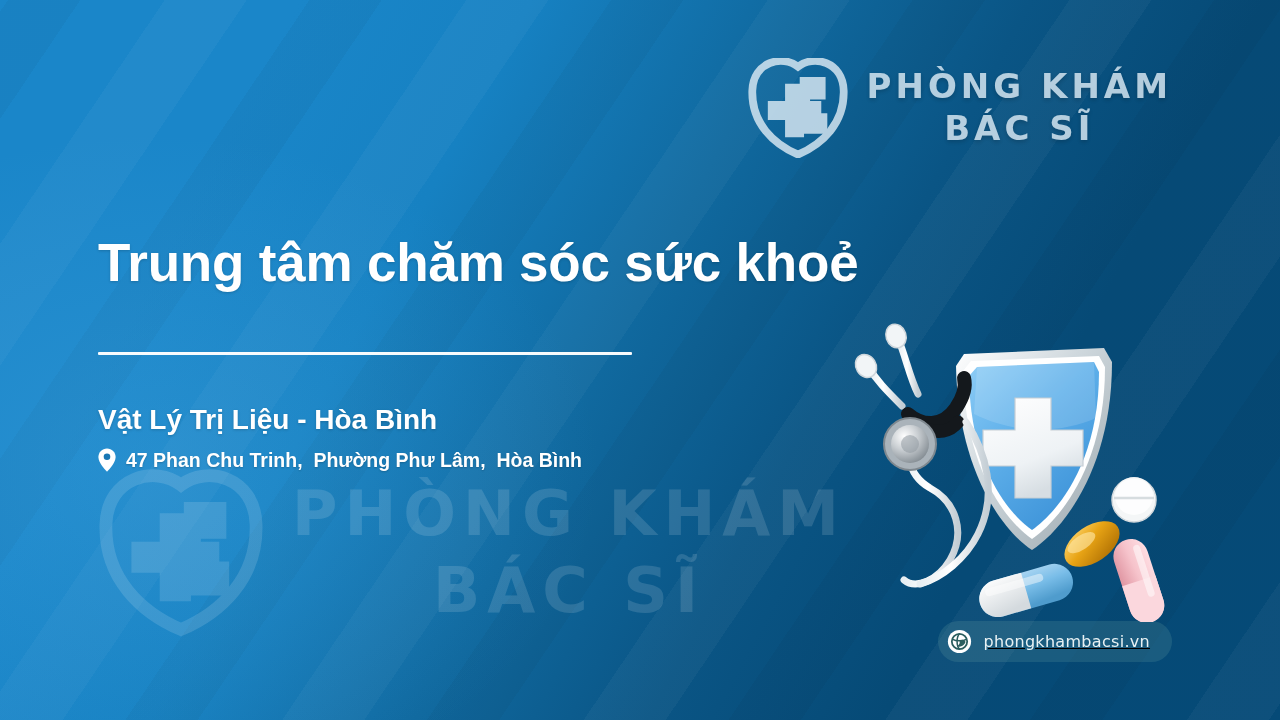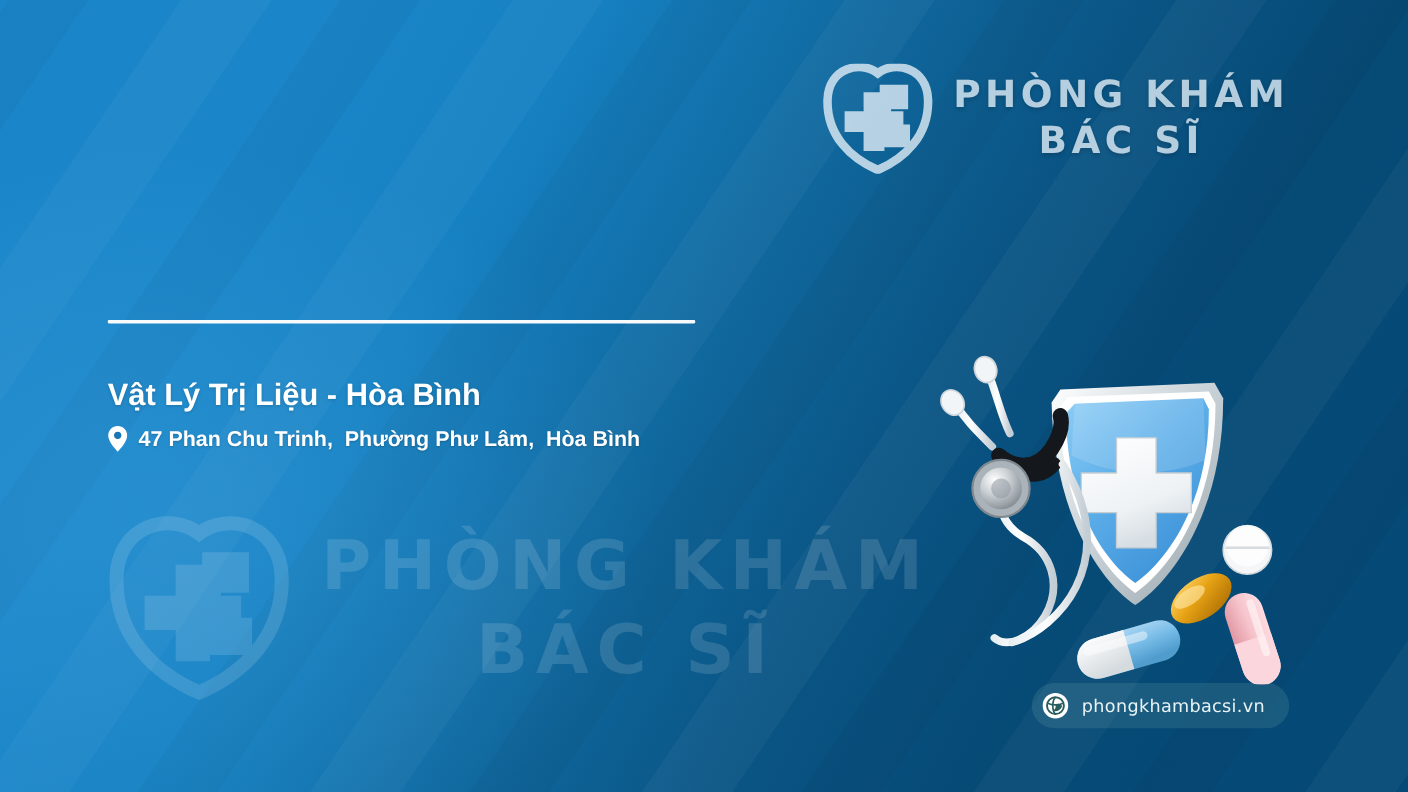--- a/index.html
+++ b/index.html
@@ -122,20 +122,21 @@
   }
 
   
   .site-pill {
     position:absolute; right:108px; bottom:58px;
     height:41px;
     display:flex; align-items:center; gap:11px;
     padding:0 22px 0 9px;
     border-radius:21px;
     background:rgba(120,180,170,0.18);
+    text-decoration:underline;
   }
   .site-icon { width:25px; height:25px; flex:none; }
   .site-url {
     color:#e9f2f4;
     font-family:"DejaVu Sans", sans-serif;
     font-size:16px;
     letter-spacing:.3px;
   }
 
   
@@ -167,20 +168,21 @@
       <path d="M45 30 h22 v20 h20 v22 h-20 v20 h-22 v-20 h-20 v-22 h20 z" fill="#dbeaf4"></path>
       <path d="M62 22 h30 v26 h-18 v16 h20 v24 h-30 v-22 h16 v-14 h-18 z" fill="#dbeaf4"></path>
     </svg>
     <div class="brand-text">
       <div class="brand-l1">PHÒNG KHÁM</div>
       <div class="brand-l2">BÁC SĨ</div>
     </div>
   </div>
 
   <div class="copy">
+    <div class="title">Trung tâm chăm sóc sức khoẻ</div>
     <div class="rule"></div>
     <div class="subtitle">Vật Lý Trị Liệu - Hòa Bình</div>
     <div class="addr-row">
       <svg class="pin-icon" viewBox="0 0 24 32">
         <path d="M12 0.5 C5.6 0.5 0.5 5.6 0.5 12 C0.5 20.5 12 31.5 12 31.5 C12 31.5 23.5 20.5 23.5 12 C23.5 5.6 18.4 0.5 12 0.5 Z" fill="#ffffff"></path>
         <circle cx="12" cy="11.6" r="4.4" fill="#1777b5"></circle>
       </svg>
       <div class="addr-text">47 Phan Chu Trinh,  Phường Phư Lâm,  Hòa Bình</div>
     </div>
   </div>

